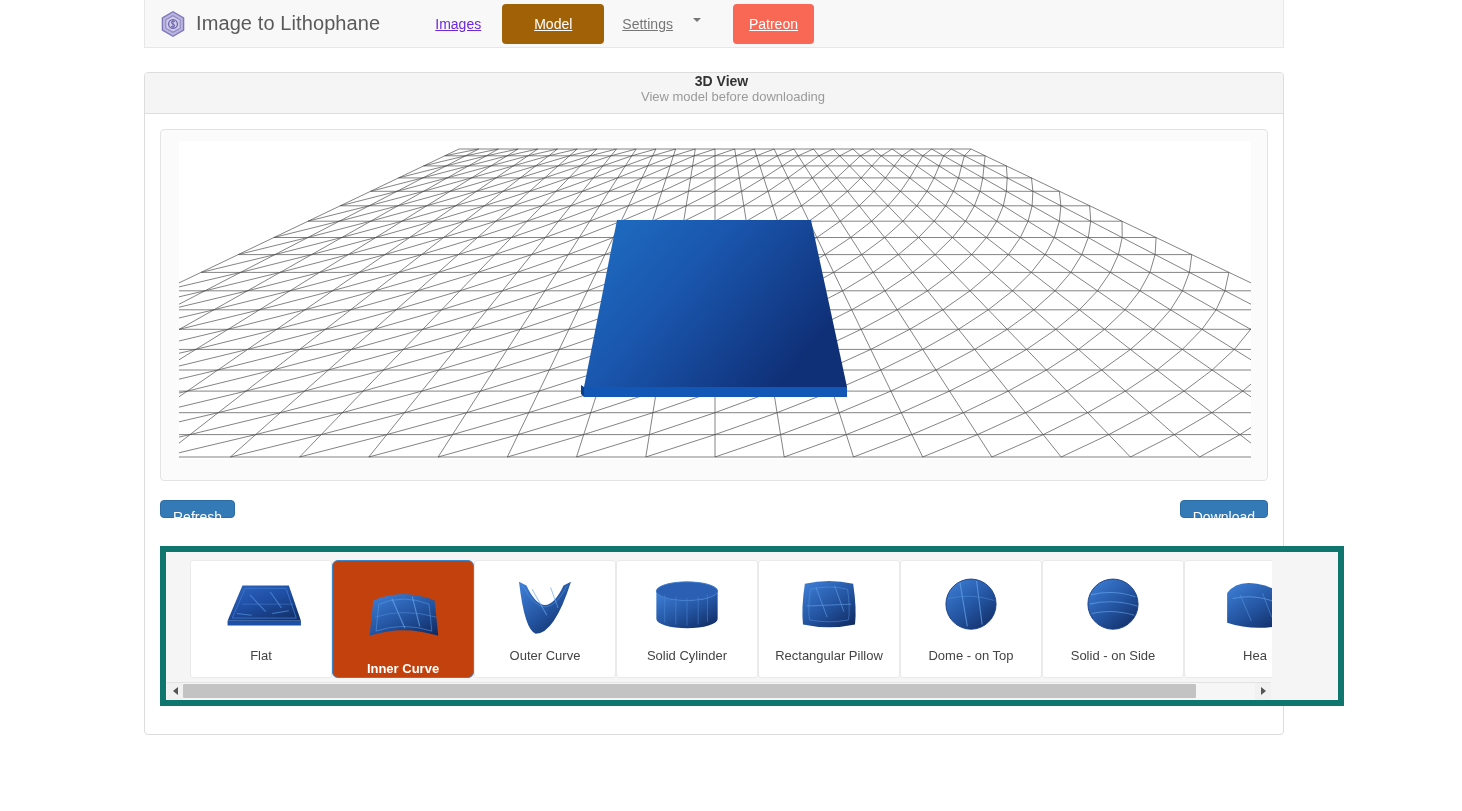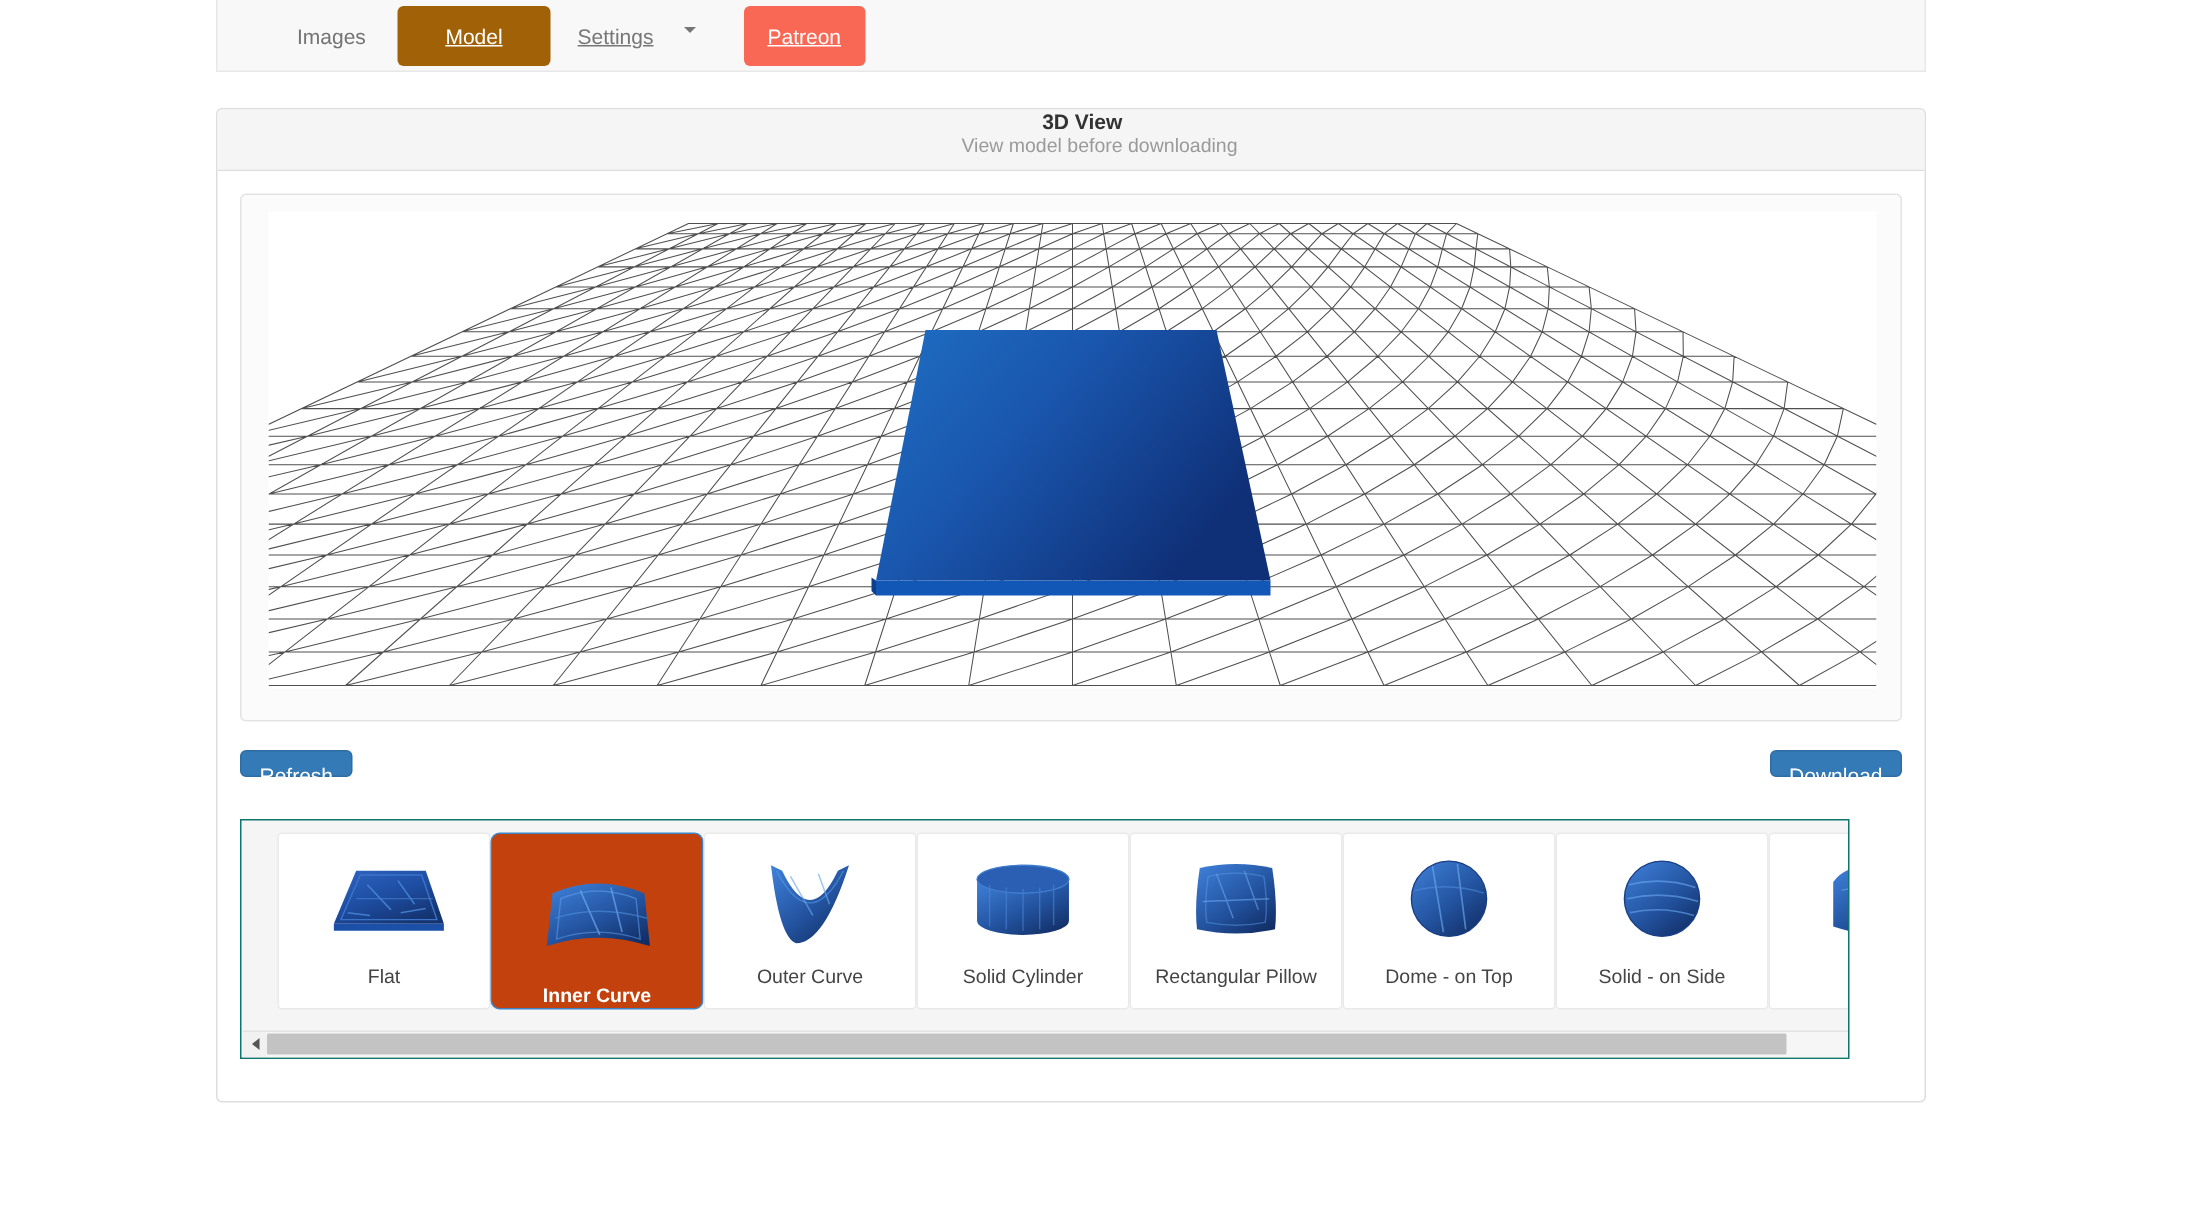--- a/index.html
+++ b/index.html
@@ -65,21 +65,21 @@
     gap: 0px;
   }
   .nav-link {
     font-size: 14px;
     color: #5bb3d6;
     padding: 14px 15px;
     text-decoration: none;
     white-space: nowrap;
     line-height: 20px;
   }
-  .nav-link.plain { color: #737373; }
+  .nav-link.plain { color: #6d28d9; text-decoration: underline; }
   .nav-btn-model {
     background: #a16207;
     color: #ffffff;
     font-size: 14px;
     line-height: 20px;
     padding: 10px 32px;
     border-radius: 4px;
     margin: 0 6px;
     white-space: nowrap;
   }
@@ -193,25 +193,25 @@
     height: 18px;
     cursor: pointer;
     font-family: "Liberation Sans", sans-serif;
   }
   .btn-refresh { left: 0; }
   .btn-download { right: 0; }
 
   
   .thumb-panel {
     position: relative;
-    width: 1073px;
+    width: 1184px;
     height: 160px;
     margin-top: 12px;
     background: #f5f5f5;
-    border: 1px solid #0f766e;
+    border: 6px solid #0f766e;
     box-sizing: border-box;
     overflow: hidden;
   }
   .thumb-scroll {
     position: absolute;
     left: 0; top: 0;
     width: 1106px;
     height: 137px;
     overflow: hidden;
   }
@@ -308,20 +308,30 @@
     background: #c3c3c3;
     border-radius: 1px;
   }
 </style>
 </head>
 <body>
 
 <div id="page">
 
   <div class="navbar">
+    <a class="brand" href="#">
+      <svg class="brand-icon" viewBox="0 0 32 32">
+        <polygon points="16,2 28.1,9 28.1,23 16,30 3.9,23 3.9,9" fill="#b9b4de" stroke="#7e77b8" stroke-width="1.6"></polygon>
+        <polygon points="16,6.5 24.2,11.2 24.2,20.8 16,25.5 7.8,20.8 7.8,11.2" fill="#cfcbe8" stroke="#8d86c4" stroke-width="1.2"></polygon>
+        <circle cx="16" cy="16" r="5.1" fill="none" stroke="#6f67ae" stroke-width="1.5"></circle>
+        <path d="M17.6 13.1c-1.6-.8-3.3-.2-3.3 1.2 0 1.9 3.4 1.4 3.4 3.4 0 1.4-1.8 2-3.4 1.2" fill="none" stroke="#6f67ae" stroke-width="1.3" stroke-linecap="round"></path>
+        <line x1="16" y1="11.6" x2="16" y2="20.4" stroke="#6f67ae" stroke-width="1.1"></line>
+      </svg>
+      <span class="brand-text">Image to Lithophane</span>
+    </a>
 
     <div class="nav-links">
       <a class="nav-link plain" href="#">Images</a>
       <a class="nav-btn-model" href="#">Model</a>
       <a class="nav-link-settings" href="#">
         <span>Settings</span>
         <span class="caret"></span>
       </a>
       <a class="nav-btn-patreon" href="#">Patreon</a>
     </div>

